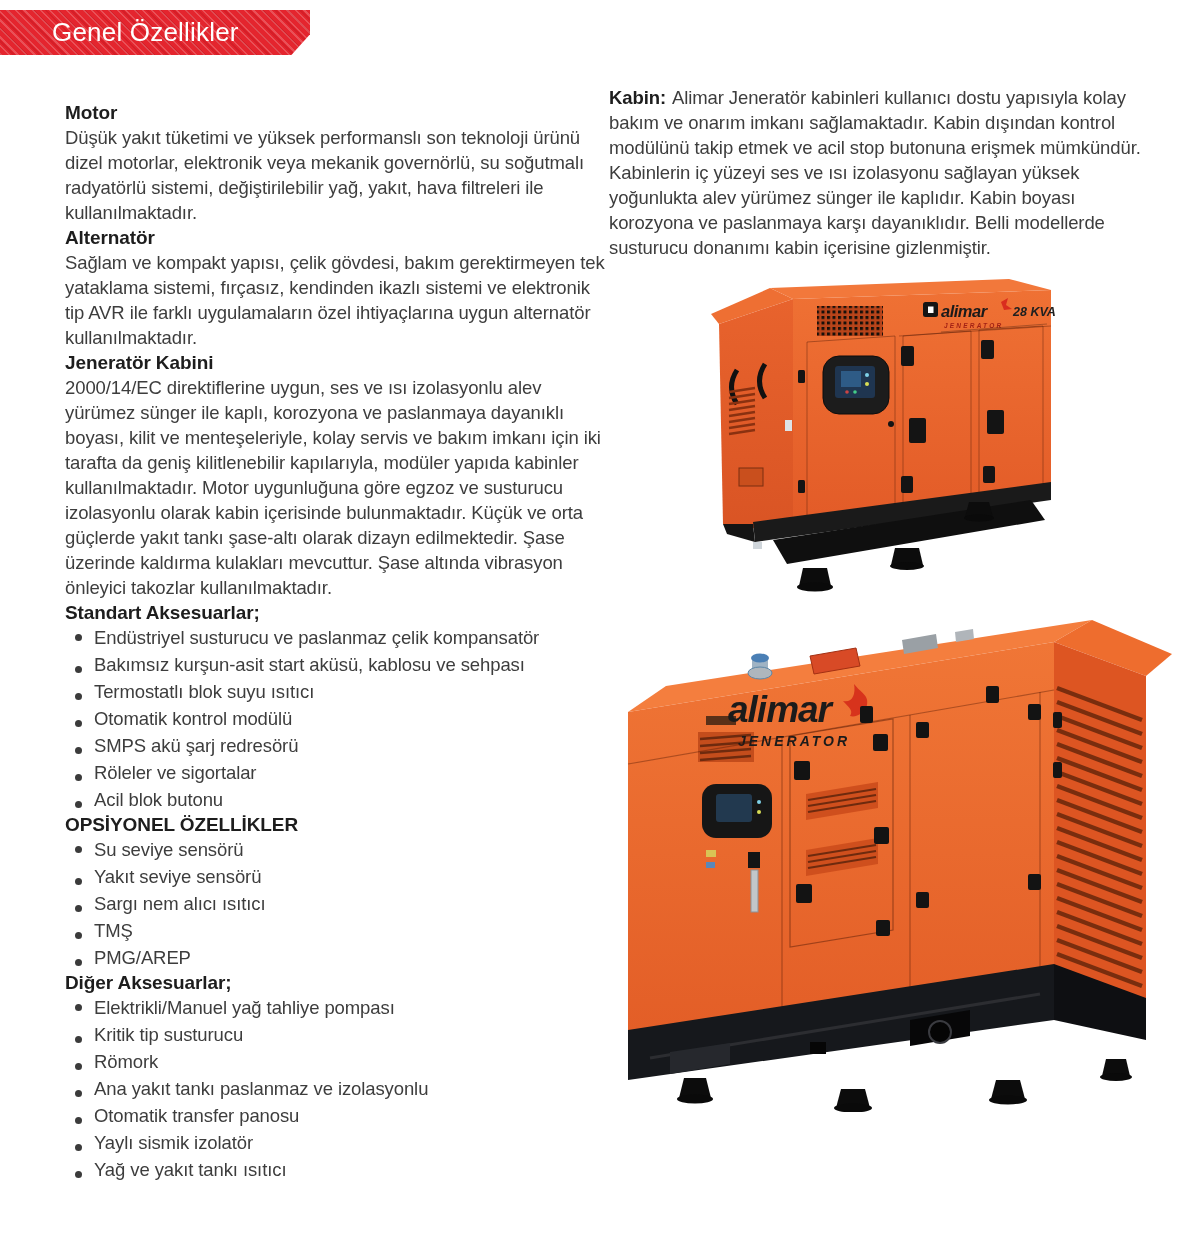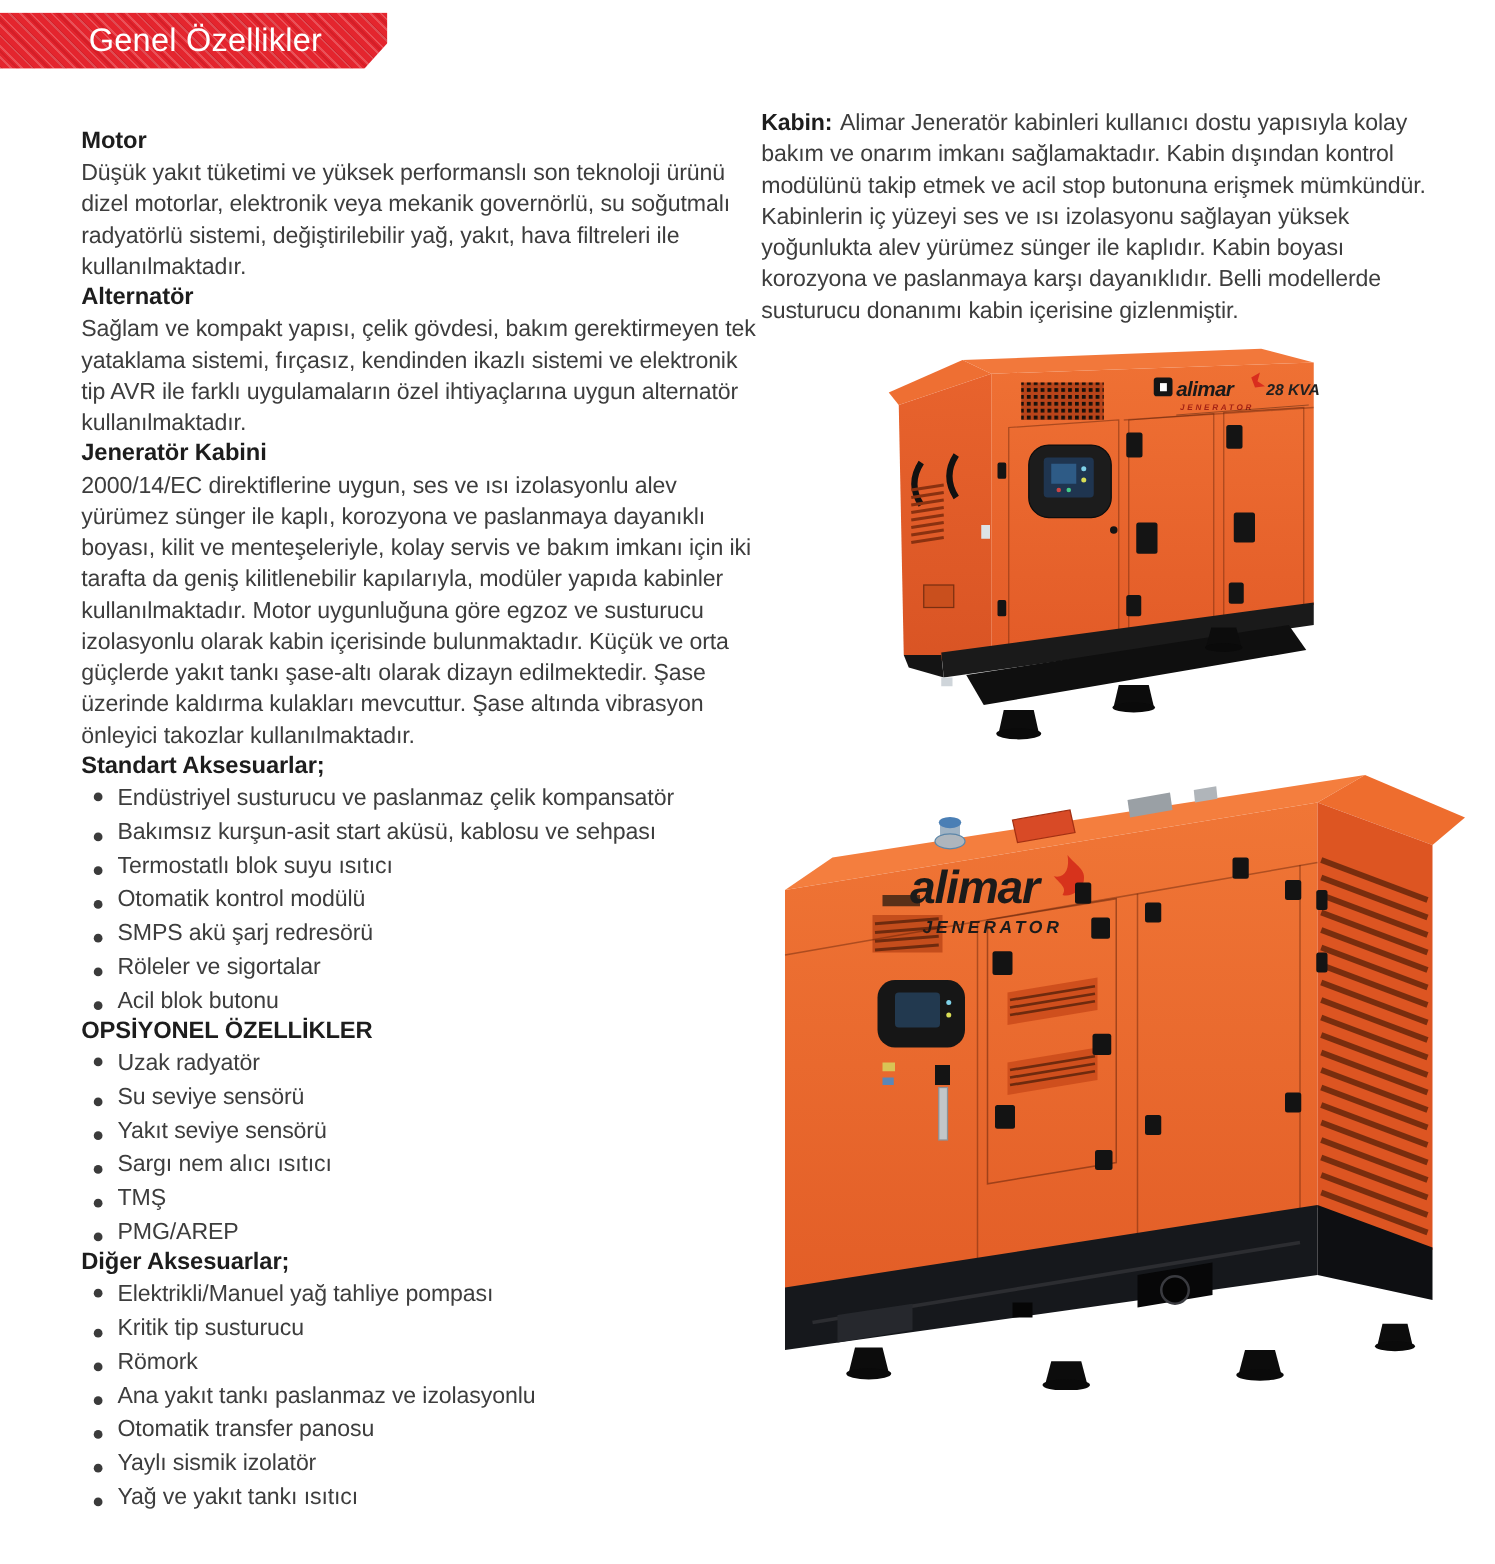--- a/index.html
+++ b/index.html
@@ -6,21 +6,21 @@
   .page{position:relative;width:1196px;height:1251px;background:#ffffff;overflow:hidden;
         font-family:"Liberation Sans", sans-serif;}
 
   
   .banner{position:absolute;left:0;top:10px;width:310px;height:45px;
           background:#e4252e;
           background-image:
             repeating-linear-gradient(45deg, rgba(255,255,255,0.20) 0 1.5px, rgba(255,255,255,0) 1.5px 6px),
             repeating-linear-gradient(45deg, rgba(150,0,10,0.18) 0 2px, rgba(150,0,10,0) 2px 9px);
           clip-path:polygon(0 0,100% 0,100% 54%,94% 100%,0 100%);
-          color:#fff;font-size:26px;line-height:45px;padding-left:71px;box-sizing:border-box;
+          color:#fff;font-size:26px;line-height:45px;padding-left:52px;box-sizing:border-box;
           letter-spacing:0.2px;}
 
   
   .col{position:absolute;color:#3d3d3d;font-size:18.5px;line-height:25px;letter-spacing:-0.1px;}
   .col-left{left:49px;top:100px;width:548px;margin-left:16px;}
   .col-right{left:609px;top:85px;width:545px;}
   .col p{margin:0;}
   .col h3{margin:0;font-size:19px;line-height:25px;font-weight:bold;color:#1d1d1d;}
   .col ul{margin:0;padding:0;list-style:none;}
   .col li{display:flex;line-height:25px;}
@@ -81,24 +81,20 @@
           <span class="li-txt">Röleler ve sigortalar</span>
         </li>
       <li>
           <span class="dot"></span>
           <span class="li-txt">Acil blok butonu</span>
         </li>
     </ul>
 
     <h3>OPSİYONEL ÖZELLİKLER</h3>
     <ul>
-      <li>
-          <span class="dot"></span>
-          <span class="li-txt">Uzak radyatör</span>
-        </li>
       <li>
           <span class="dot"></span>
           <span class="li-txt">Su seviye sensörü</span>
         </li>
       <li>
           <span class="dot"></span>
           <span class="li-txt">Yakıt seviye sensörü</span>
         </li>
       <li>
           <span class="dot"></span>

